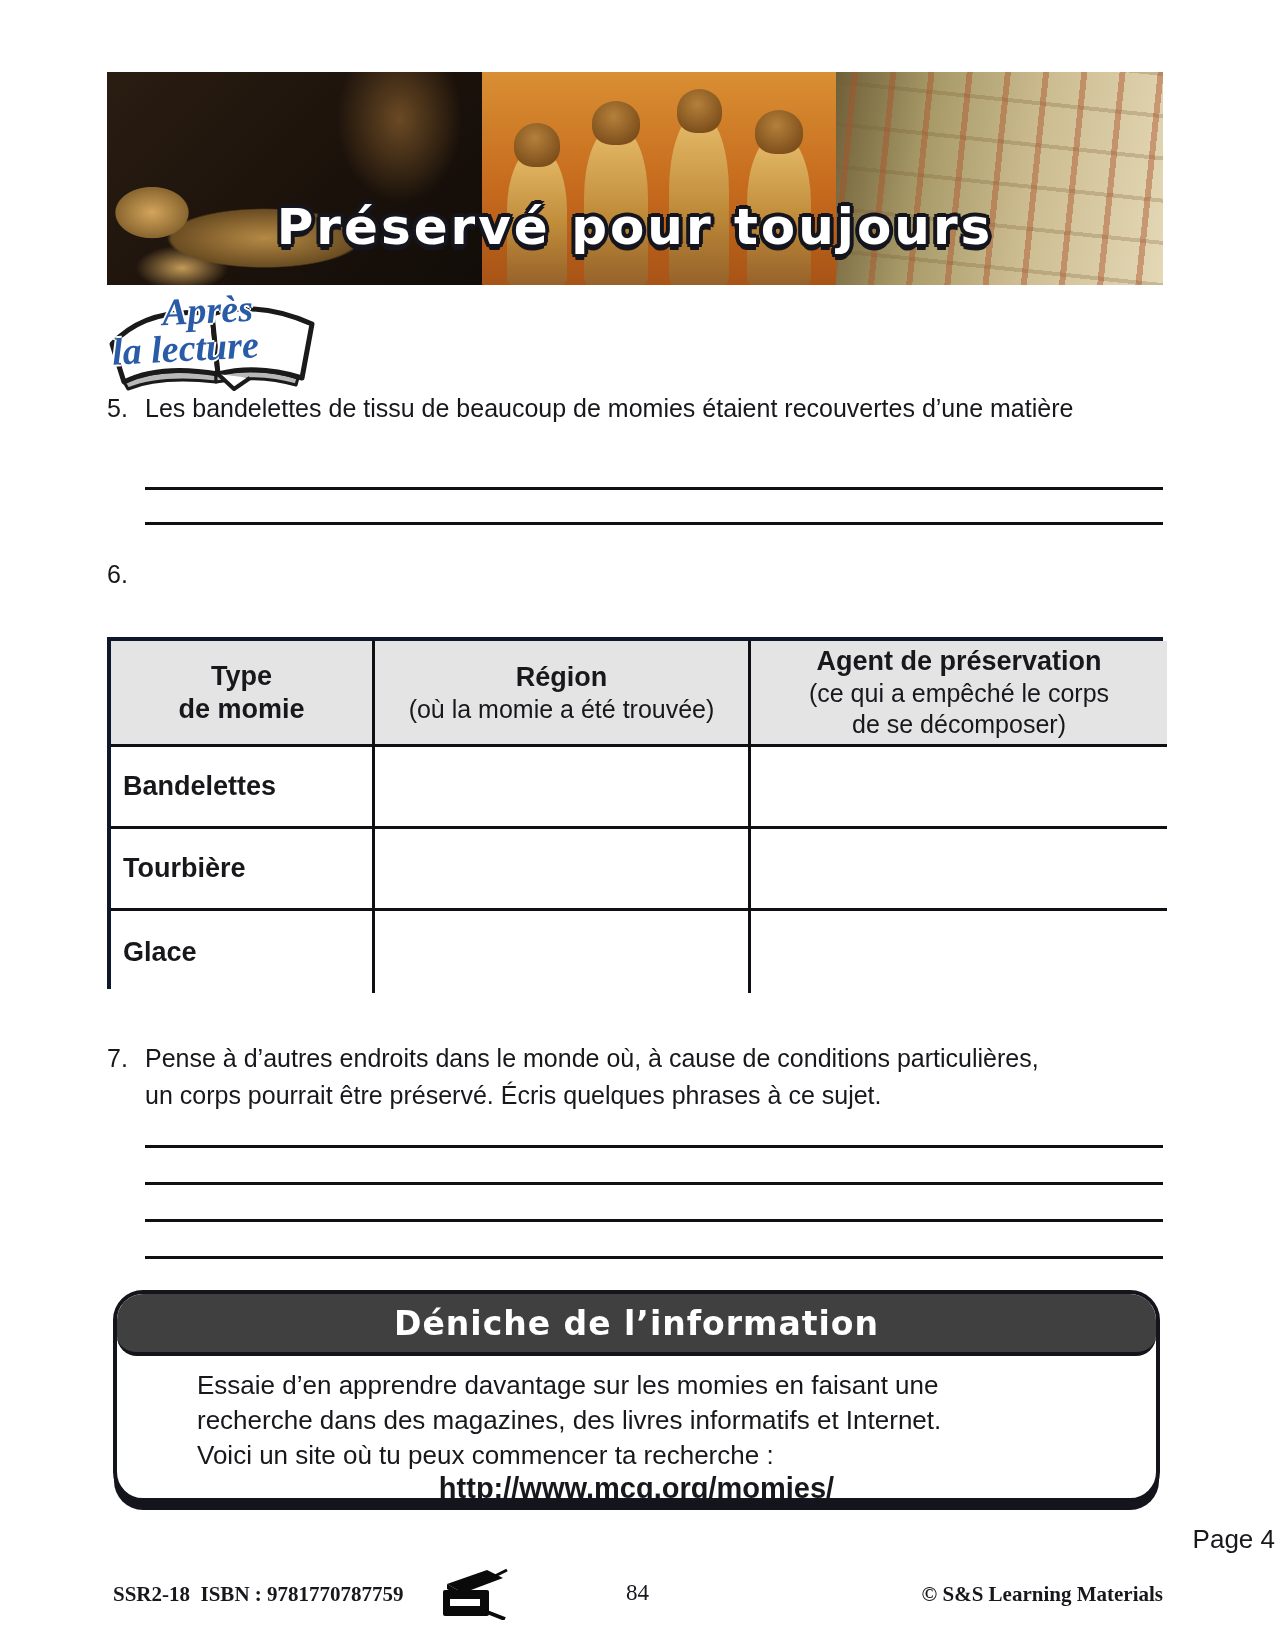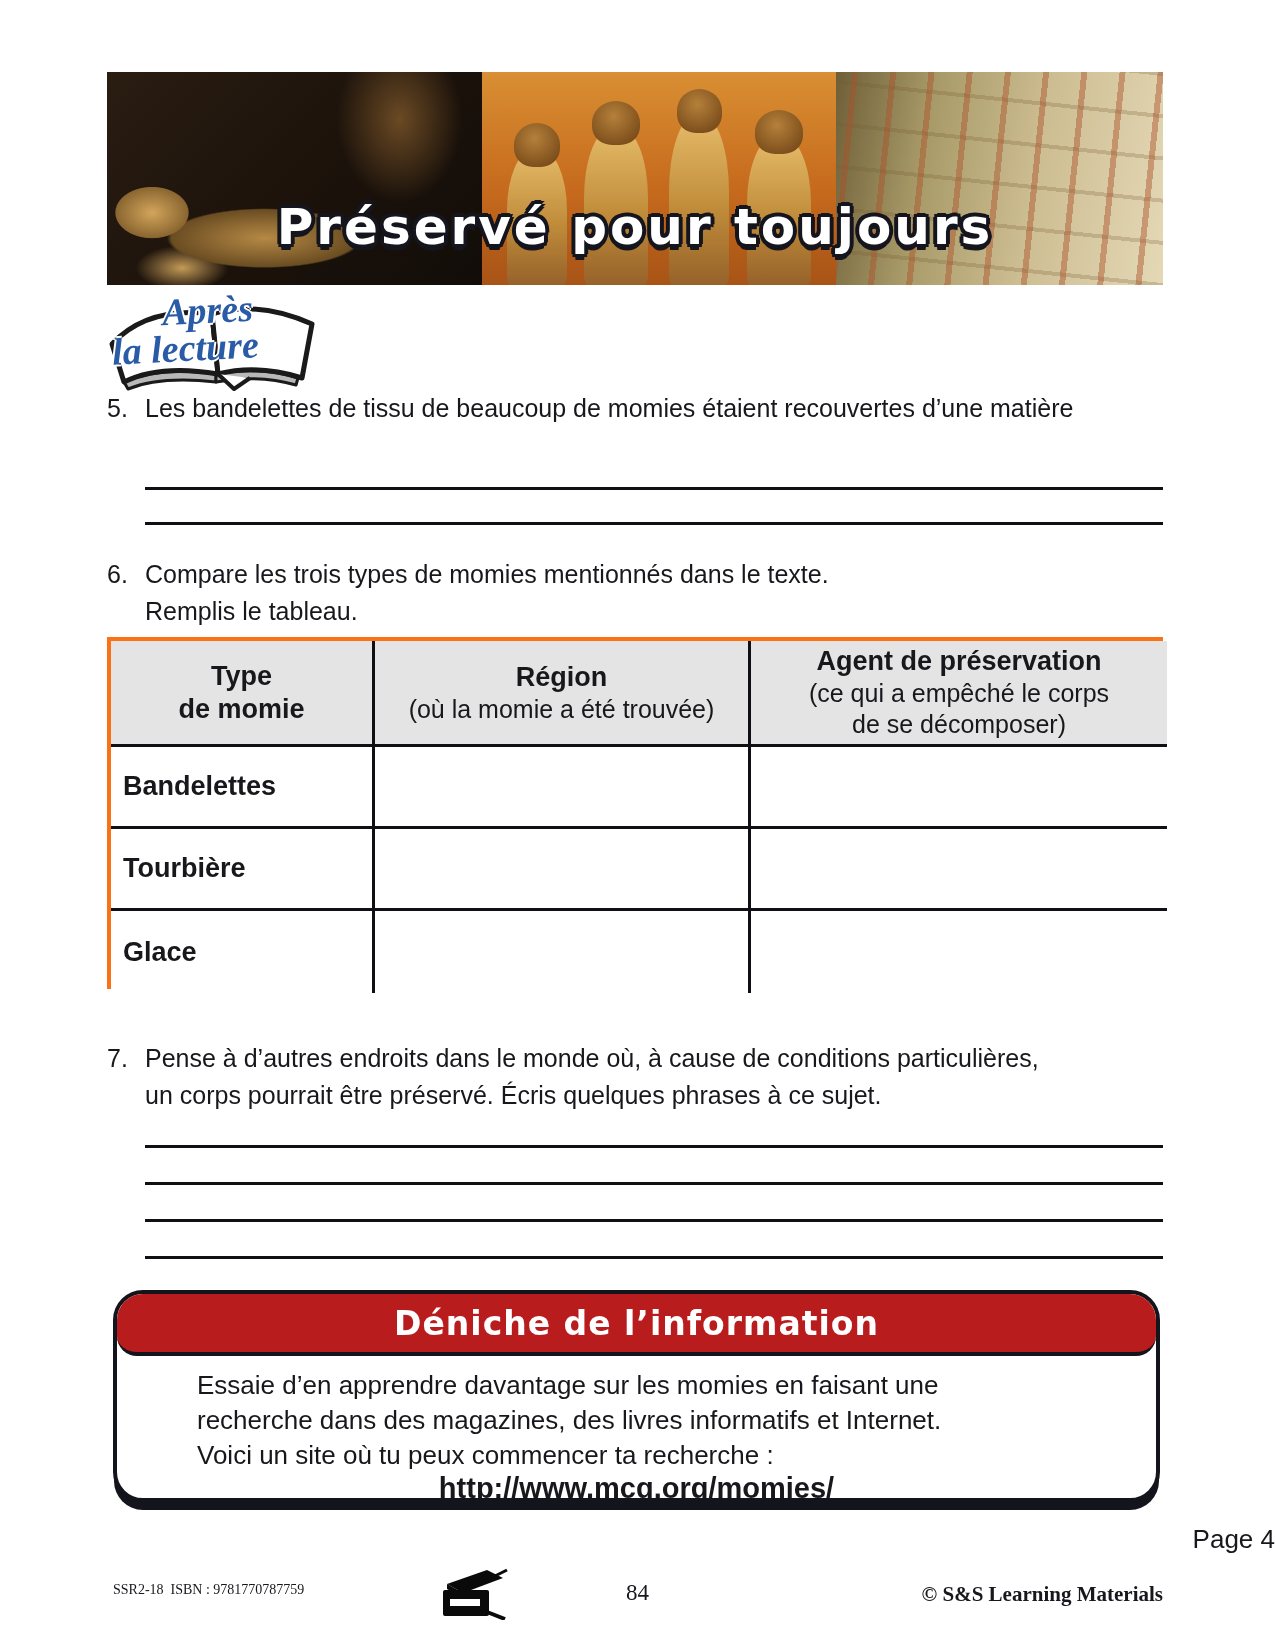--- a/index.html
+++ b/index.html
@@ -47,46 +47,46 @@
   
   .q{position:absolute;left:107px;width:1058px;display:flex;}
   .qnum{width:38px;flex:0 0 38px;font-size:25px;line-height:37px;}
   .qtext{font-size:25px;line-height:37px;}
   .q5{top:390px;} .q6{top:556px;} .q7{top:1040px;}
   .ansline{position:absolute;left:145px;width:1018px;height:0;border-top:3px solid #101014;}
 
   
   .ctable{position:absolute;left:107px;top:637px;width:1056px;height:352px;
       display:grid;grid-template-columns:264px 376px 416px;grid-template-rows:106px 82px 82px 82px;
-      border:4px solid #f97316;box-sizing:border-box;background:#fff;}
+      border:4px solid #0f172a;box-sizing:border-box;background:#fff;}
   .ctable > div{border-right:3px solid #101014;border-bottom:3px solid #101014;box-sizing:border-box;}
   .ctable > div:nth-child(3n){border-right:none;}
   .ctable > div:nth-child(n+10){border-bottom:none;}
   .th{background:#e4e4e4;display:flex;flex-direction:column;justify-content:center;align-items:center;text-align:center;}
   .tht{font-weight:bold;font-size:27px;line-height:33px;}
   .ths{font-size:25px;line-height:31px;}
   .tl{display:flex;align-items:center;padding-left:12px;font-weight:bold;font-size:27px;background:#fff;}
   .tc{background:#fff;}
 
   
   .ibox{position:absolute;left:113px;top:1290px;width:1047px;height:212px;box-sizing:border-box;
       border:4px solid #14141c;border-radius:30px;background:#ffffff;overflow:hidden;
       box-shadow:0 9px 0 -1px #14141c;}
-  .ibox-head{height:58px;background:#b91c1c;border-bottom:4px solid #14141c;border-radius:0 0 20px 20px;
+  .ibox-head{height:58px;background:#404040;border-bottom:4px solid #14141c;border-radius:0 0 20px 20px;
       display:flex;align-items:center;justify-content:center;
       font-family:"DejaVu Sans",sans-serif;font-weight:bold;font-size:33px;color:#ffffff;letter-spacing:1px;}
   .ibox-body{position:relative;height:146px;padding-left:32px;}
   .ibox-line{position:absolute;left:80px;font-size:26px;line-height:35px;}
   .il0{top:12px;} .il1{top:47px;} .il2{top:82px;}
   .ibox-url{position:absolute;left:0;width:100%;top:116px;text-align:center;font-weight:bold;font-size:29px;}
 
   
   .pagelabel{position:absolute;left:0;width:1275px;top:1524px;text-align:right;font-size:26px;}
-  .f-code{position:absolute;left:113px;top:1582px;font-family:"Liberation Serif",serif;font-weight:normal;
-      font-size:14px;white-space:pre;}
+  .f-code{position:absolute;left:113px;top:1582px;font-family:"Liberation Serif",serif;font-weight:bold;
+      font-size:21px;white-space:pre;}
   .f-icon{position:absolute;left:437px;top:1566px;}
   .f-num{position:absolute;left:0;width:1275px;top:1580px;text-align:center;
       font-family:"Liberation Serif",serif;font-size:23px;}
   .f-copy{position:absolute;right:112px;top:1582px;font-family:"Liberation Serif",serif;font-weight:bold;
       font-size:21px;}
 </style>
 </head>
 <body>
 
 <div class="page">
@@ -128,24 +128,20 @@
     <span class="qnum">5.</span>
     <div class="qtext">
       <div>Les bandelettes de tissu de beaucoup de momies étaient recouvertes d’une matière</div>
     </div>
   </div>
   <div class="ansline" style="top:487px"></div>
   <div class="ansline" style="top:522px"></div>
 
   <div class="q q6">
     <span class="qnum">6.</span>
-    <div class="qtext">
-      <div>Compare les trois types de momies mentionnés dans le texte.</div>
-      <div>Remplis le tableau.</div>
-    </div>
   </div>
 
   <div class="ctable">
     <div class="th">
       <div class="tht">Type</div>
       <div class="tht">de momie</div>
     </div>
     <div class="th">
       <div class="tht">Région</div>
       <div class="ths">(où la momie a été trouvée)</div>

